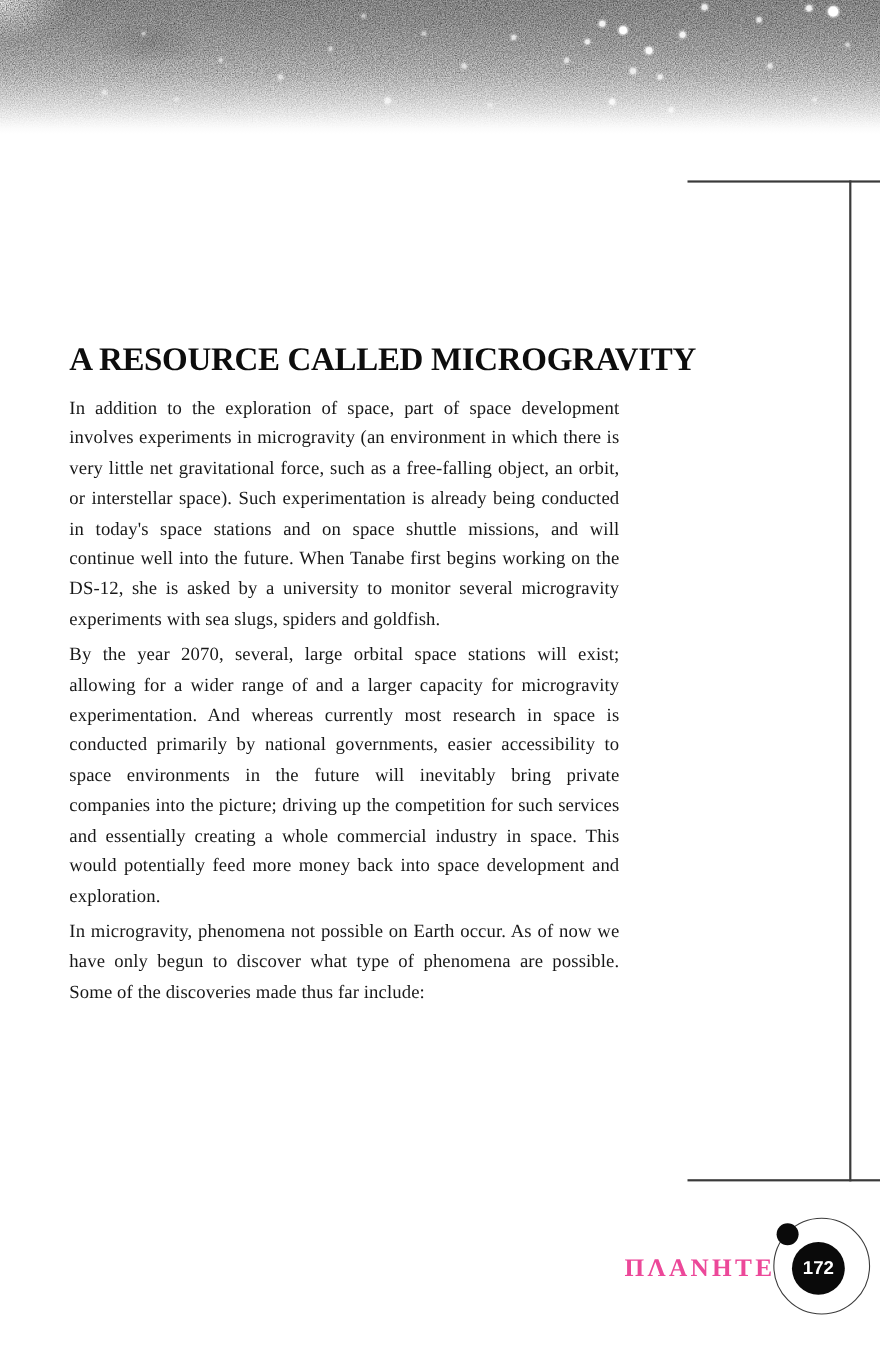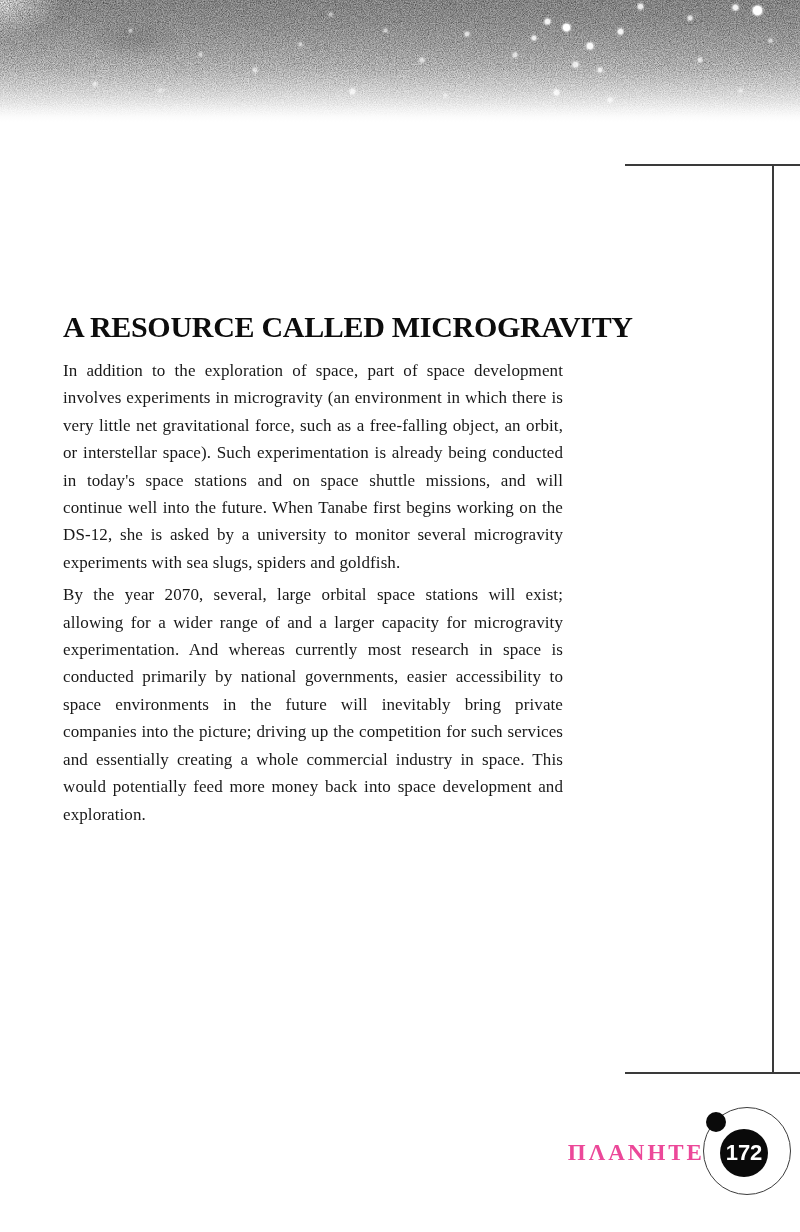--- a/index.html
+++ b/index.html
@@ -92,21 +92,21 @@
     left: 720px; top: 1129px;
     width: 48px; height: 48px;
     background: #0a0a0a;
     border-radius: 50%;
     display: flex;
     align-items: center;
     justify-content: center;
     color: #ffffff;
     font-family: "Liberation Sans", sans-serif;
     font-weight: bold;
-    font-size: 22px;
+    font-size: 17px;
   }
   .moon-dot {
     position: absolute;
     left: 706px; top: 1112px;
     width: 20px; height: 20px;
     background: #0a0a0a;
     border-radius: 50%;
   }
 </style>
 </head>
@@ -158,20 +158,21 @@
         <div class="star" style="left: 698px; top: 58px; width: 4px; height: 4px; opacity: 0.7;"></div>
         <div class="star" style="left: 738.5px; top: 88.5px; width: 3px; height: 3px; opacity: 0.55;"></div>
         <div class="star" style="left: 768.5px; top: 38.5px; width: 3px; height: 3px; opacity: 0.6;"></div>
       </div>
   </div>
 
   <div class="article">
     <h1>A RESOURCE CALLED MICROGRAVITY</h1>
     <p>In addition to the exploration of space, part of space development involves experiments in microgravity (an environment in which there is very little net gravitational force, such as a free-falling object, an orbit, or interstellar space). Such experimentation is already being conducted in today's space stations and on space shuttle missions, and will continue well into the future. When Tanabe first begins working on the DS-12, she is asked by a university to monitor several microgravity experiments with sea slugs, spiders and goldfish.</p>
     <p>By the year 2070, several, large orbital space stations will exist; allowing for a wider range of and a larger capacity for microgravity experimentation. And whereas currently most research in space is conducted primarily by national governments, easier accessibility to space environments in the future will inevitably bring private companies into the picture; driving up the competition for such services and essentially creating a whole commercial industry in space. This would potentially feed more money back into space development and exploration.</p>
+    <p>In microgravity, phenomena not possible on Earth occur. As of now we have only begun to discover what type of phenomena are possible. Some of the discoveries made thus far include:</p>
   </div>
 
   <div class="rule rule-top"></div>
   <div class="rule rule-vertical"></div>
   <div class="rule rule-bottom"></div>
 
   <div class="series-title">ΠΛΑΝΗΤΕΣ</div>
   <div class="orbit-ring"></div>
   <div class="moon-dot"></div>
   <div class="planet-circle">

